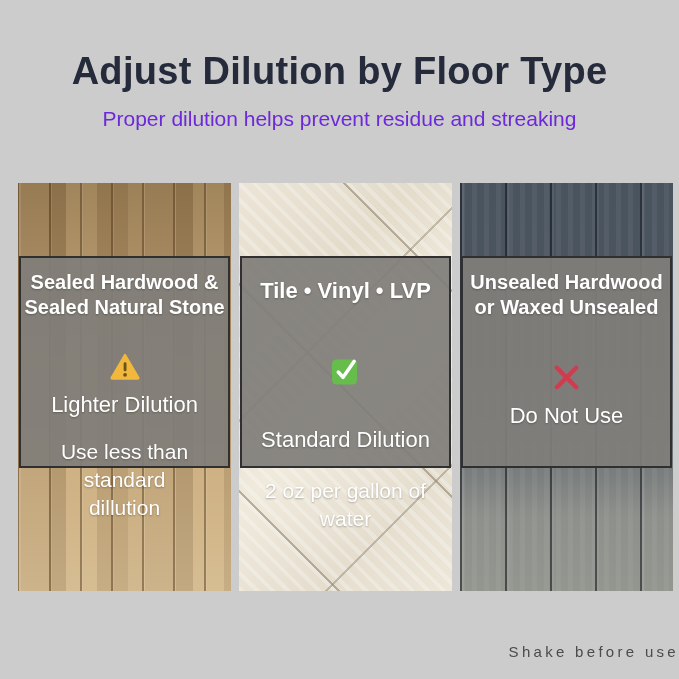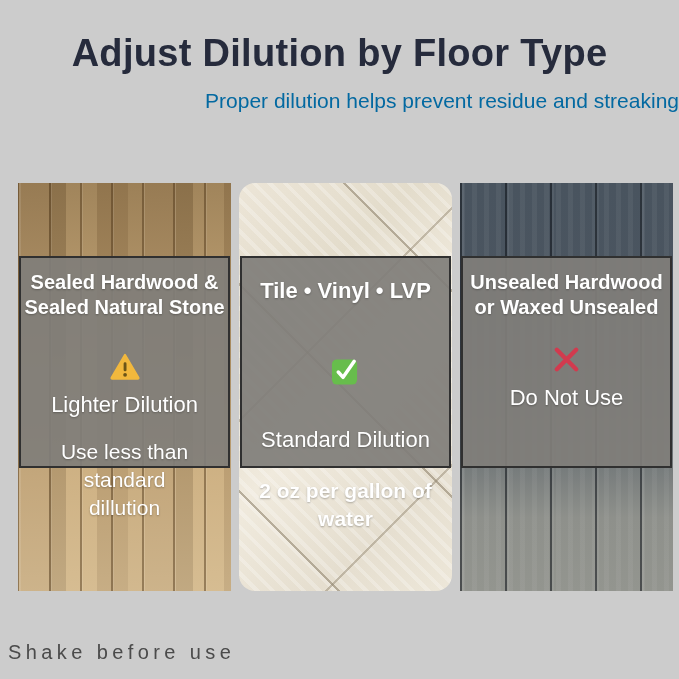--- a/index.html
+++ b/index.html
@@ -9,36 +9,35 @@
     background: #cbcbcb;
   }
   .page {
     position: relative;
     width: 679px; height: 679px;
     background: #cccccc;
     overflow: hidden;
   }
 
   
-  .header { text-align: center; padding-top: 32px; }
+  .header { text-align: center; padding-top: 50px; }
   .title {
     margin: 0;
     font-size: 38px;
     font-weight: 700;
     letter-spacing: 0.3px;
     color: #262b3c;
     line-height: 42px;
   }
   .subtitle {
     margin: 15px 0 0 0;
     font-size: 21px;
     font-weight: 400;
-    color: #0369a1;
+    color: #6d28d9;
     line-height: 24px;
-    text-align: right;
   }
 
   
   .columns {
     position: absolute;
     top: 183px; left: 6px; right: 6px;
     height: 408px;
     display: flex;
     gap: 8px;
   }
@@ -55,21 +54,20 @@
       linear-gradient(180deg, rgba(92,66,34,0.32) 0%, rgba(110,82,48,0.18) 22%, rgba(140,105,60,0.05) 40%, rgba(255,228,185,0.22) 72%, rgba(255,236,200,0.34) 100%),
       repeating-linear-gradient(90deg, #b3966b 0 31px, #a1865d 31px 48px, #c1a476 48px 79px, #aa8d62 79px 110px, #bb9e71 110px 127px);
     margin-left: 12px;
   }
   .floor-herringbone {
     background:
       repeating-linear-gradient(45deg, transparent 0 70px, rgba(146,134,112,0.6) 70px 72px, transparent 72px 146px),
       repeating-linear-gradient(-45deg, transparent 0 88px, rgba(152,140,118,0.5) 88px 90px, transparent 90px 182px),
       repeating-linear-gradient(45deg, rgba(255,255,255,0.25) 0 4px, transparent 4px 11px),
       linear-gradient(135deg, #ece5d7 0%, #e3dccb 28%, #f0eadd 52%, #e5decf 78%, #ede7d9 100%);
-    border-radius: 16px;
   }
   .floor-darkwood {
     background:
       repeating-linear-gradient(90deg, rgba(12,16,22,0.55) 0 2px, rgba(255,255,255,0.06) 2px 4px, transparent 4px 45px),
       repeating-linear-gradient(90deg, rgba(255,255,255,0.05) 0 5px, transparent 5px 12px),
       linear-gradient(180deg, #49545f 0%, #4b5560 28%, #57606a 48%, #6f7577 66%, #8e908b 82%, #93958f 100%);
   }
 
   
   .panel {
@@ -98,39 +96,39 @@
     display: flex;
     align-items: center;
     gap: 10px;
     margin-top: 32px;
     font-size: 22px;
     font-weight: 400;
     text-shadow: 0 1px 2px rgba(0,0,0,0.28);
     flex-direction: column;
   }
   .col-tile .status-row { margin-top: 54px; gap: 41px; }
-  .col-dark .status-row { margin-top: 24px; }
+  .col-dark .status-row { margin-top: 42px; }
   .panel-note {
     margin-top: 20px;
     font-size: 21px;
     line-height: 28px;
     white-space: pre-line;
     text-shadow: 0 1px 2px rgba(0,0,0,0.28);
   }
-  .col-tile .panel-note { margin-top: 24px; font-weight: bold; }
+  .col-tile .panel-note { margin-top: 24px; }
 
   .icon-wrap { display: inline-flex; align-items: center; }
 
   
   .footer {
     position: absolute;
     bottom: 12px; left: 0; right: 0;
-    text-align: left;
+    text-align: right;
     color: #4b4b4b;
-    font-size: 20px;
+    font-size: 15px;
     letter-spacing: 0.22em;
     line-height: 30px;
     padding-left: 8px;
   }
   .footer p { margin: 0; }
 </style>
 </head>
 <body>
 
 <div class="page">

